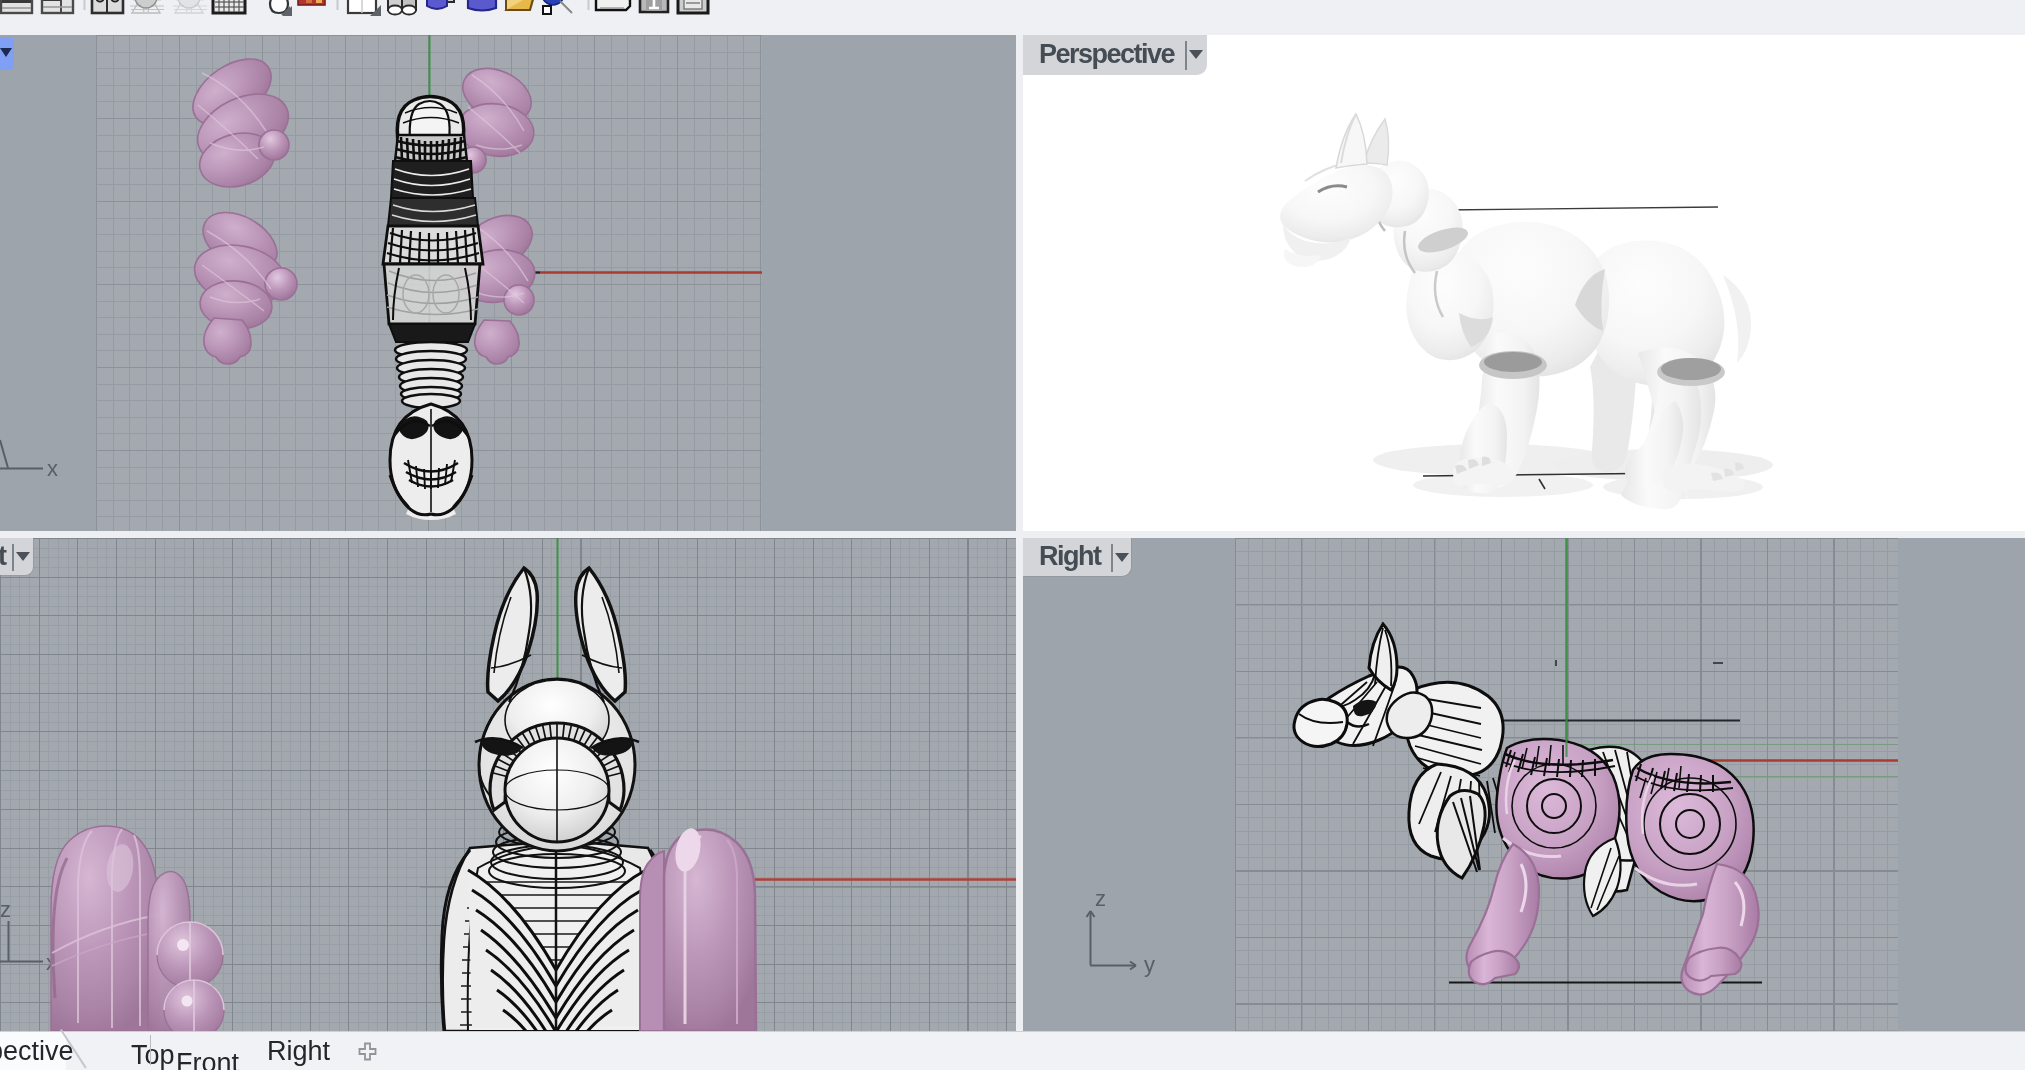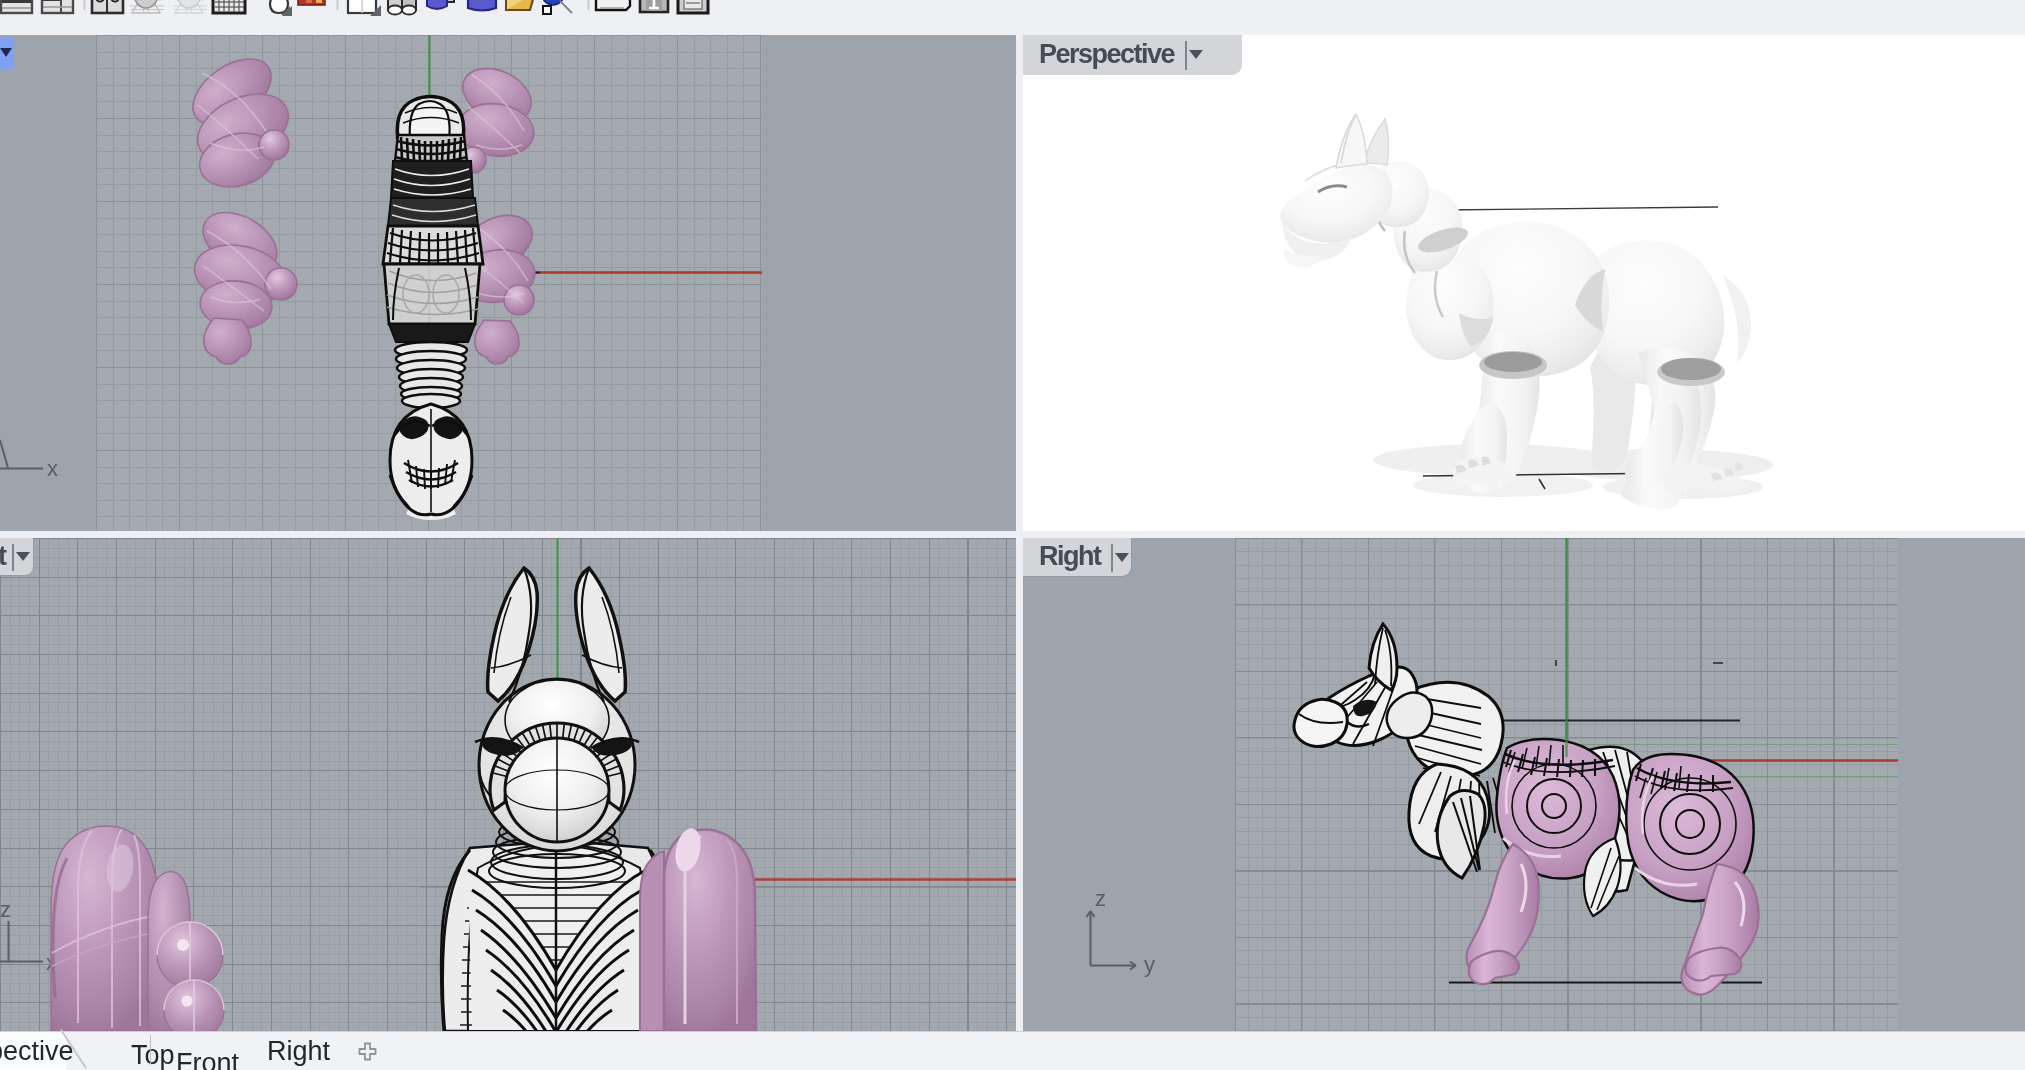--- a/index.html
+++ b/index.html
@@ -219,21 +219,21 @@
     <path d="M260 190 q-8 -12 6 -24 q18 -16 44 -28 q24 -11 40 -7 q16 4 19 20 q3 18 -11 34 q-16 18 -42 22 q-16 2 -34 -4 q-14 -5 -22 -13 z" fill="url(#wdog)"></path>
     <path d="M260 190 q12 16 34 18 q20 2 34 -6 q-4 16 -22 22 q-22 6 -36 -8 q-10 -11 -10 -26 z" fill="#f0f0f0"></path>
     <path d="M262 214 q16 10 36 6 q-2 10 -16 12 q-14 1 -20 -8 q-2 -6 0 -10 z" fill="#f6f6f6"></path>
     <path d="M295 157 q14 -9 29 -5" stroke="#8a8a8a" stroke-width="3.2" fill="none"></path>
     <path d="M282 146 q20 -14 42 -18" stroke="#e0e0e0" stroke-width="2" fill="none"></path>
 
     <path d="M341 128 q6 -24 21 -44 q6 20 2 46 q-10 -2 -23 -2 z" fill="#ebebeb" stroke="#dadada" stroke-width="1.5"></path>
     <path d="M313 133 q6 -34 20 -54 q10 20 11 50 q-14 1 -31 4 z" fill="#f7f7f7" stroke="#d8d8d8" stroke-width="1.5"></path>
     <path d="M318 128 q5 -30 15 -49" stroke="#dcdcdc" stroke-width="2" fill="none"></path>
   </svg>
-  <div class="vplabel abs" style="left:0;top:0;width:218px;height:39px;">
+  <div class="vplabel abs" style="left:0;top:0;width:183px;height:39px;">
     <span style="position:absolute;left:16px;top:4px;">Perspective</span>
     <span class="sep" style="left:162px;"></span>
     <span class="tri" style="left:166px;top:15px;"></span>
   </div>
 </div>
 
 <div id="vp-bl" class="abs grid-bl">
   <svg class="abs" style="left:0;top:0;" width="1016" height="493" viewBox="0 0 1016 493">
     <defs>
       <radialGradient id="pnk" cx="35%" cy="25%" r="80%">

